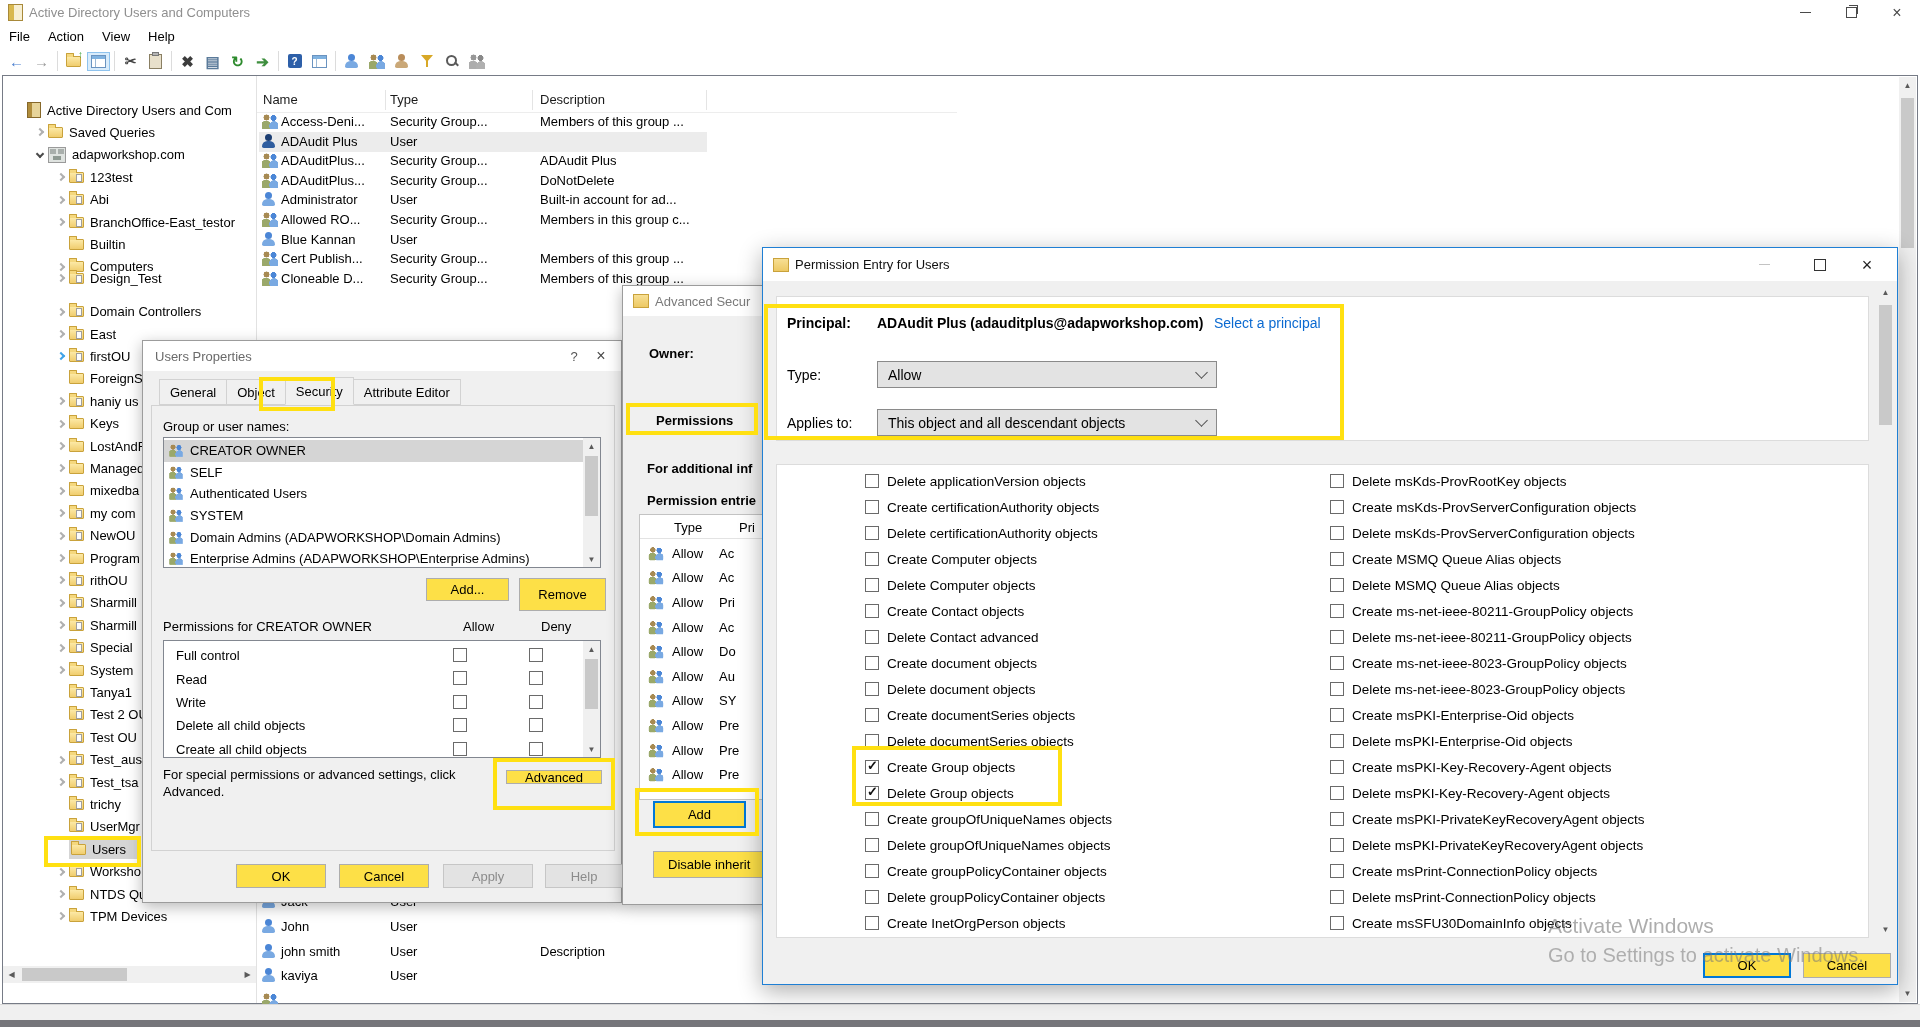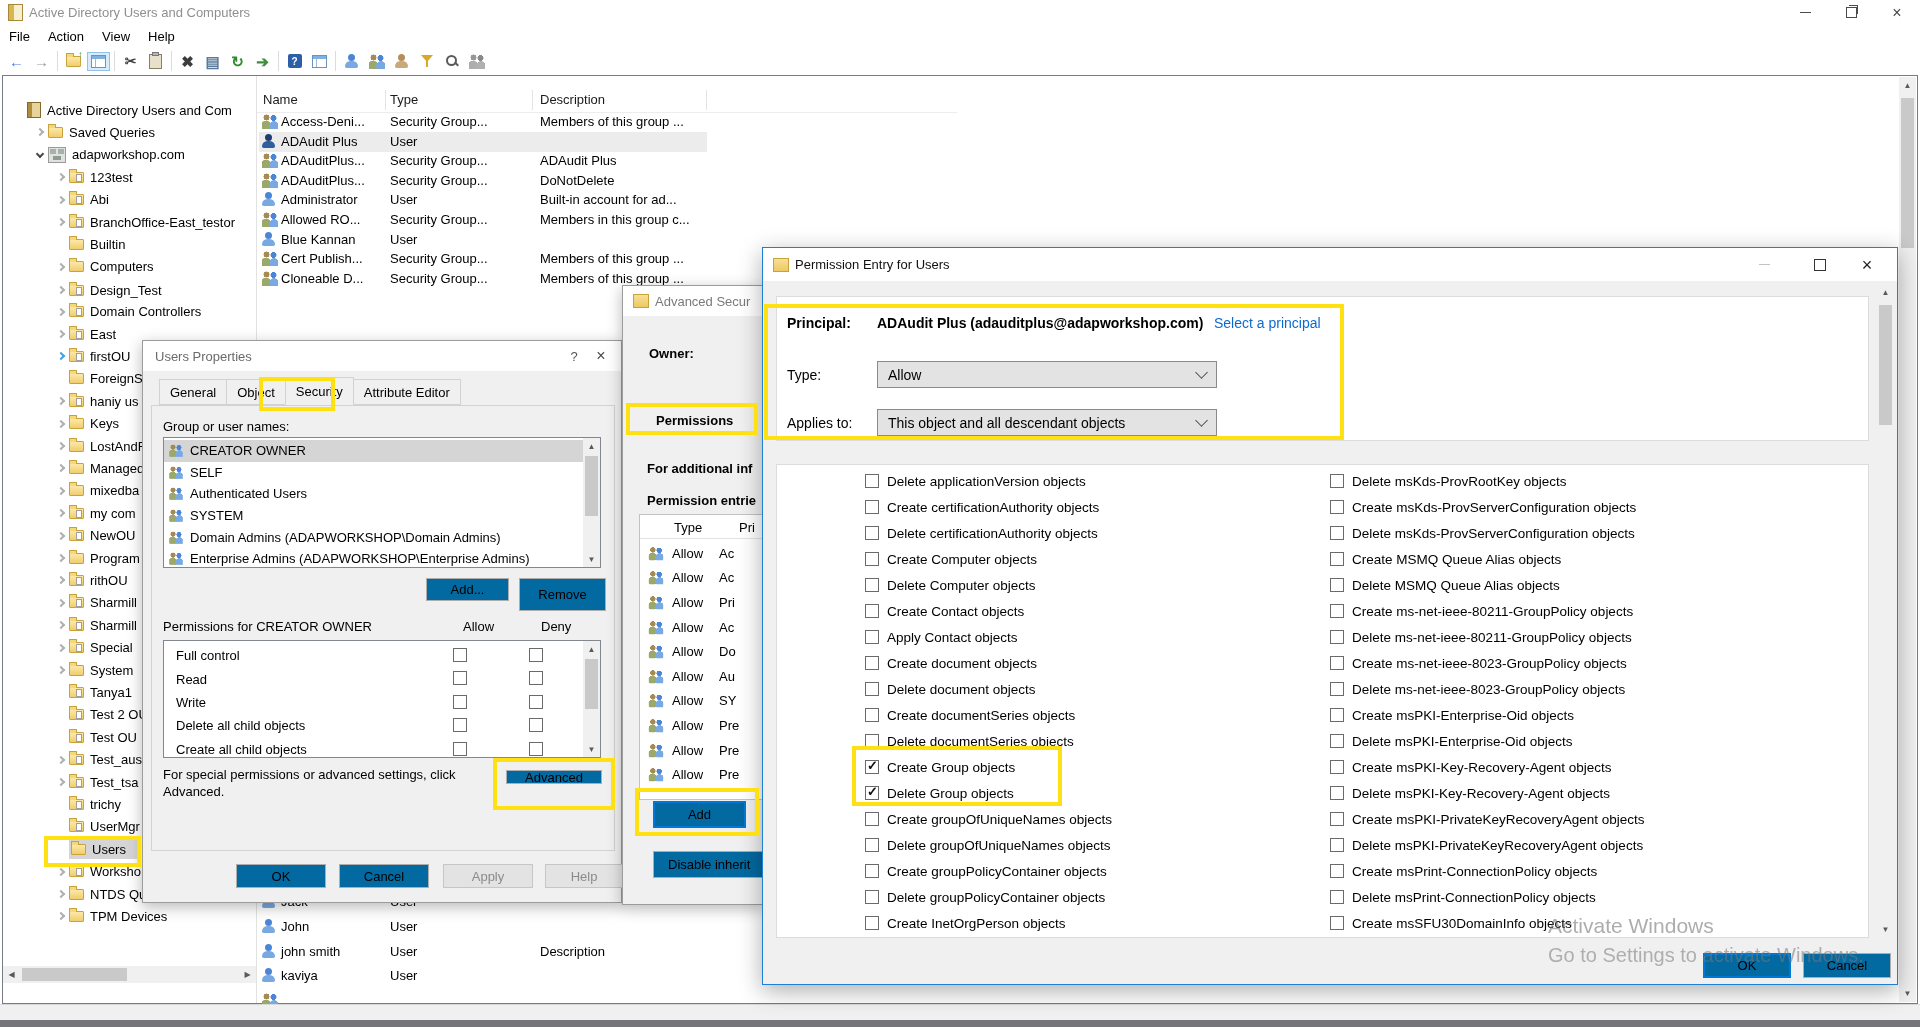--- a/index.html
+++ b/index.html
@@ -84,21 +84,21 @@
   .sa{display:flex;align-items:center;justify-content:center;color:#5a5a5a;font-size:8px}
   .thumb{background:#c9c9c9}
   #vscroll{left:1899px;top:77px;width:17px;height:925px}
   #tree-hscroll{left:3px;top:966px;width:253px;height:17px;display:flex;align-items:center}
   #statusbar{left:0;top:1004px;width:1920px;height:16px;background:#f0f0f0;border-top:1px solid #d9d9d9}
   #taskstrip{left:0;top:1020px;width:1920px;height:7px;background:#75757a}
   
   .dlg{position:absolute;background:#f0f0f0;border:1px solid #9c9c9c;box-shadow:0 4px 14px rgba(0,0,0,.28);box-sizing:border-box}
   .dtbar{position:absolute;left:0;top:0;right:0;background:#fff;display:flex;align-items:center;padding:15px 10px;box-sizing:border-box}
   .dtitle{font-size:13px;margin-left:6px;flex:1}
-  .btn{position:absolute;background:#0369a1;border:1px solid #adadad;display:flex;align-items:center;justify-content:center;font-size:13px;box-sizing:border-box}
+  .btn{position:absolute;background:#fde047;border:1px solid #adadad;display:flex;align-items:center;justify-content:center;font-size:13px;box-sizing:border-box}
   .btn.dis{background:#e3e3e3;border-color:#c6c6c6;color:#8b8b8b}
   .cb{width:14px;height:14px;background:#fff;border:1px solid #6a6a6a;box-sizing:border-box;position:relative;flex:none}
   .cb.on::after{content:"✓";position:absolute;left:1px;top:-3px;font-size:13px;font-weight:bold;color:#111}
   .combo{position:absolute;background:#e3e3e3;border:1px solid #8a8a8a;display:flex;align-items:center;justify-content:space-between;padding:0 10px;font-size:14px;box-sizing:border-box}
   .cv{width:8px;height:8px;border-right:1.6px solid #4f4f4f;border-bottom:1.6px solid #4f4f4f;transform:rotate(45deg);margin-top:-4px}
   .listbox{position:absolute;background:#fff;border:1px solid #828790;box-sizing:border-box;overflow:hidden}
   .lbl{position:absolute;font-size:13px;white-space:nowrap}
   
   #dlg-props{left:142px;top:340px;width:480px;height:563px;z-index:20}
   .tabrow{position:absolute;left:16px;top:38px;display:flex}
@@ -284,21 +284,21 @@
       </div>
       <div class="trow" style="top: 179.8px; padding-left: 50px;">
         <span class="chcell">
           <span class="chev r"></span>
         </span>
         <span class="twrap">
           <span class="tico fold"></span>
           <span>Computers</span>
         </span>
       </div>
-      <div class="trow" style="top: 203px; padding-left: 50px;">
+      <div class="trow" style="top: 191px; padding-left: 50px;">
         <span class="chcell">
           <span class="chev r"></span>
         </span>
         <span class="twrap">
           <span class="tico fold ou"></span>
           <span>Design_Test</span>
         </span>
       </div>
       <div class="trow" style="top: 224.6px; padding-left: 50px;">
         <span class="chcell">
@@ -867,21 +867,21 @@
         <div class="pcrow">
           <span class="cb"></span>
           <span class="t">Delete Computer objects</span>
         </div>
         <div class="pcrow">
           <span class="cb"></span>
           <span class="t">Create Contact objects</span>
         </div>
         <div class="pcrow">
           <span class="cb"></span>
-          <span class="t">Apply Contact objects</span>
+          <span class="t">Delete Contact advanced</span>
         </div>
         <div class="pcrow">
           <span class="cb"></span>
           <span class="t">Create document objects</span>
         </div>
         <div class="pcrow">
           <span class="cb"></span>
           <span class="t">Delete document objects</span>
         </div>
         <div class="pcrow">

